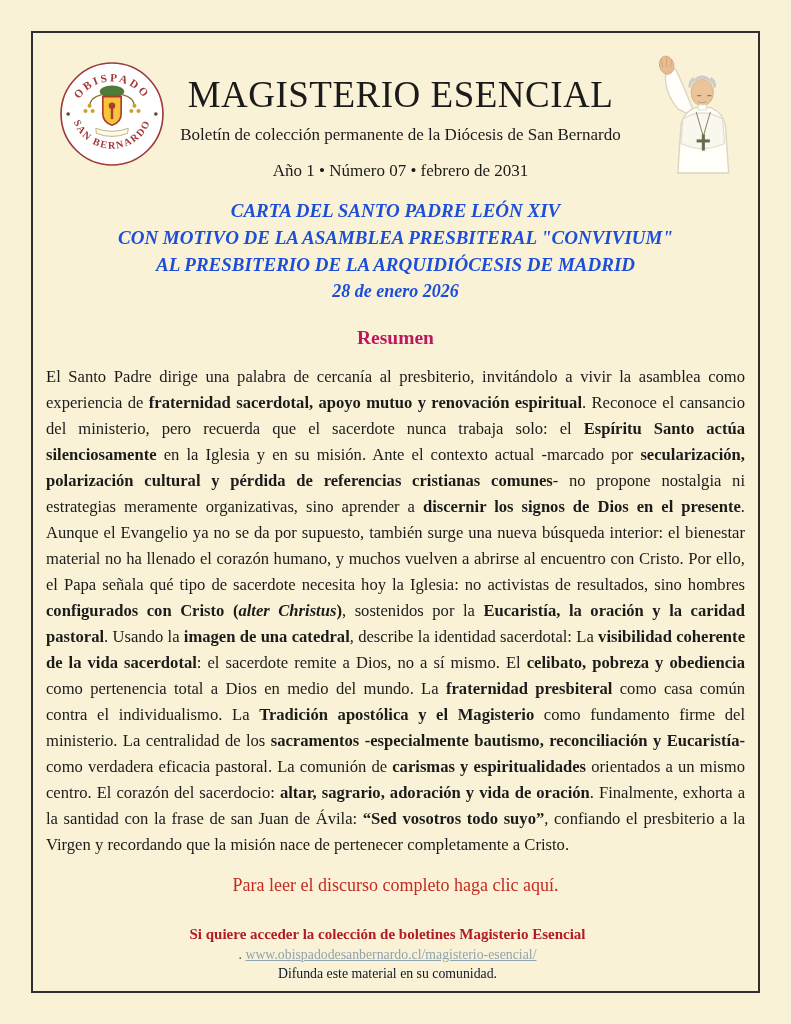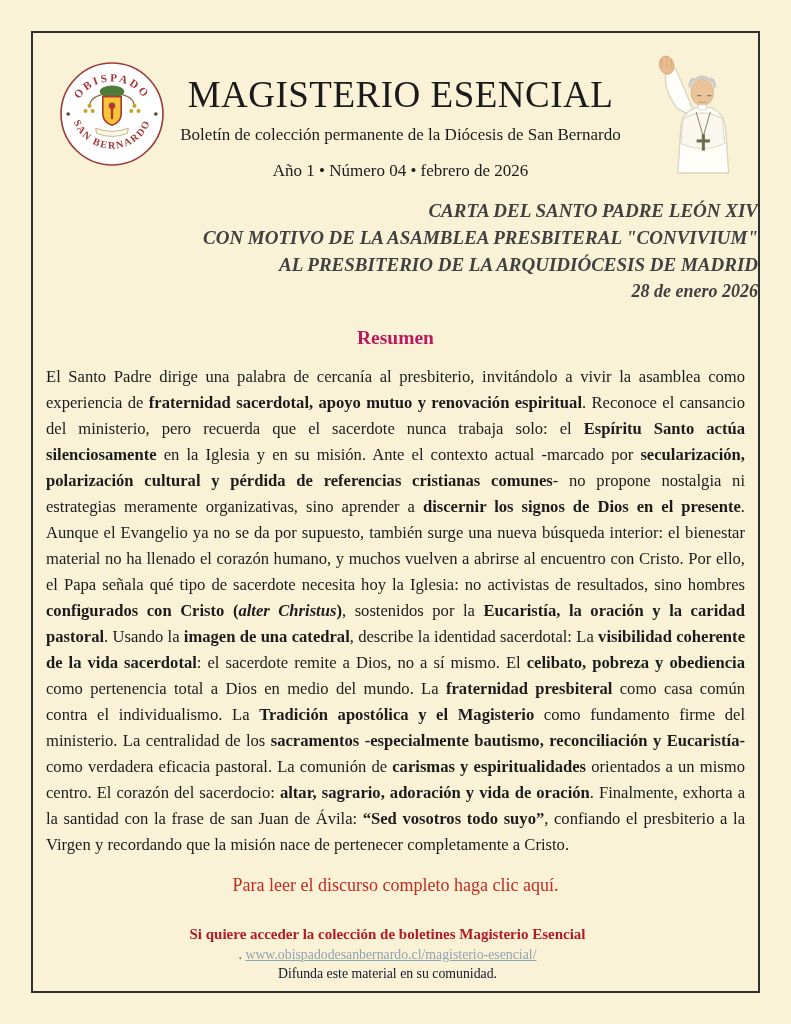--- a/index.html
+++ b/index.html
@@ -74,21 +74,21 @@
         <path d="M43,35 L61,35 L61,52 Q61,60 52,63 Q43,60 43,52 Z" fill="#F5C53B" stroke="#B03A2E" stroke-width="1.6"></path>
         <circle cx="52" cy="44" r="3.2" fill="#B03A2E"></circle>
         <rect x="50.8" y="44" width="2.4" height="13" fill="#B03A2E"></rect>
         <path d="M36,66 Q52,72 68,66 L67.2,71 Q52,77 36.8,71 Z" fill="#FCF8EA" stroke="#B8A66B" stroke-width="0.8"></path>
       </svg>
     </div>
 
     <div class="head-center">
       <div class="nl-title">MAGISTERIO ESENCIAL</div>
       <div class="nl-subtitle">Boletín de colección permanente de la Diócesis de San Bernardo</div>
-      <div class="issue-line">Año 1 • Número 04 • febrero de 2026</div>
+      <div class="issue-line">Año 1 • Número 07 • febrero de 2031</div>
     </div>
 
     <div class="pope-box">
       <svg width="104" height="120" viewBox="0 0 100 118">
         <path d="M30,12 C25,24 29,40 40,53 L58,62 C51,43 43,25 38,14 Z" fill="#FFFEFA" stroke="#DCD5C3" stroke-width="1.4"></path>
         <ellipse cx="29" cy="10" rx="7" ry="9" fill="#E9BD92" stroke="#D4A376" stroke-width="0.8" transform="rotate(-14 29 10)"></ellipse>
         <path d="M24,4 L25,12 M29,2 L29,12 M34,4 L33,12" stroke="#D4A376" stroke-width="0.9" fill="none"></path>
         <path d="M40,116 L43,70 Q45,56 57,52 L64,51 L73,52 Q85,57 87,71 L90,116 Z" fill="#FFFEF8" stroke="#DCD5C3" stroke-width="1.4"></path>
         <path d="M45,63 Q64,51 84,63 L86,87 Q64,97 43,87 Z" fill="#FAF7EE" stroke="#E2DBC9" stroke-width="1.2"></path>
         <ellipse cx="64" cy="37" rx="11" ry="13" fill="#EBC49C" stroke="#D8B184" stroke-width="0.9"></ellipse>
@@ -98,21 +98,21 @@
         <path d="M59,40 h4 M69,40 h4" stroke="#8d7a64" stroke-width="1.1"></path>
         <path d="M60,46 Q64,48 68,46" stroke="#C49A73" stroke-width="1" fill="none"></path>
         <rect x="60" y="49" width="8" height="5" fill="#FFFFFF" stroke="#DCD5C3" stroke-width="0.8"></rect>
         <path d="M58,56 L65,80 L72,56" stroke="#8a8a6a" stroke-width="1" fill="none"></path>
         <rect x="63.6" y="78" width="3" height="16" fill="#6B6B4F"></rect>
         <rect x="58.5" y="83" width="13" height="3" fill="#6B6B4F"></rect>
       </svg>
     </div>
   </div>
 
-  <div class="letter-title" style="color: #404040; text-align: right;">
+  <div class="letter-title" style="color: #1d4ed8;">
     <div>CARTA DEL SANTO PADRE LEÓN XIV</div>
     <div>CON MOTIVO DE LA ASAMBLEA PRESBITERAL "CONVIVIUM"</div>
     <div>AL PRESBITERIO DE LA ARQUIDIÓCESIS DE MADRID</div>
     <div class="letter-date">28 de enero 2026</div>
   </div>
 
   <div class="resumen" style="color: #be185d;">Resumen</div>
 
   <p class="summary"><span>El Santo Padre dirige una palabra de cercanía al presbiterio, invitándolo a vivir la asamblea como experiencia de </span><span style="font-weight: bold;">fraternidad sacerdotal, apoyo mutuo y renovación espiritual</span><span>. Reconoce el cansancio del ministerio, pero recuerda que el sacerdote nunca trabaja solo: el </span><span style="font-weight: bold;">Espíritu Santo actúa silenciosamente</span><span> en la Iglesia y en su misión. Ante el contexto actual -marcado por </span><span style="font-weight: bold;">secularización, polarización cultural y pérdida de referencias cristianas comunes</span><span>- no propone nostalgia ni estrategias meramente organizativas, sino aprender a </span><span style="font-weight: bold;">discernir los signos de Dios en el presente</span><span>. Aunque el Evangelio ya no se da por supuesto, también surge una nueva búsqueda interior: el bienestar material no ha llenado el corazón humano, y muchos vuelven a abrirse al encuentro con Cristo. Por ello, el Papa señala qué tipo de sacerdote necesita hoy la Iglesia: no activistas de resultados, sino hombres </span><span style="font-weight: bold;">configurados con Cristo (</span><span style="font-weight: bold; font-style: italic;">alter Christus</span><span style="font-weight: bold;">)</span><span>, sostenidos por la </span><span style="font-weight: bold;">Eucaristía, la oración y la caridad pastoral</span><span>. Usando la </span><span style="font-weight: bold;">imagen de una catedral</span><span>, describe la identidad sacerdotal: La </span><span style="font-weight: bold;">visibilidad coherente de la vida sacerdotal</span><span>: el sacerdote remite a Dios, no a sí mismo. El </span><span style="font-weight: bold;">celibato, pobreza y obediencia</span><span> como pertenencia total a Dios en medio del mundo. La </span><span style="font-weight: bold;">fraternidad presbiteral</span><span> como casa común contra el individualismo. La </span><span style="font-weight: bold;">Tradición apostólica y el Magisterio</span><span> como fundamento firme del ministerio. La centralidad de los </span><span style="font-weight: bold;">sacramentos -especialmente bautismo, reconciliación y Eucaristía-</span><span> como verdadera eficacia pastoral. La comunión de </span><span style="font-weight: bold;">carismas y espiritualidades</span><span> orientados a un mismo centro. El corazón del sacerdocio: </span><span style="font-weight: bold;">altar, sagrario, adoración y vida de oración</span><span>. Finalmente, exhorta a la santidad con la frase de san Juan de Ávila: </span><span style="font-weight: bold;">“Sed vosotros todo suyo”</span><span>, confiando el presbiterio a la Virgen y recordando que la misión nace de pertenecer completamente a Cristo.</span></p>
 

